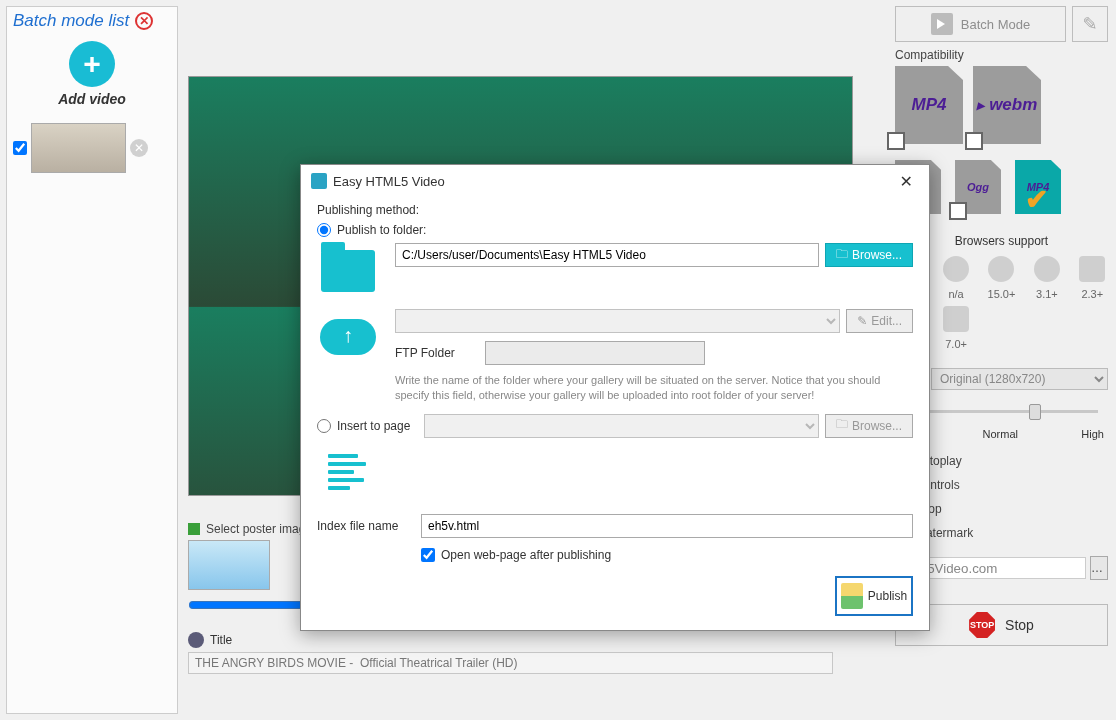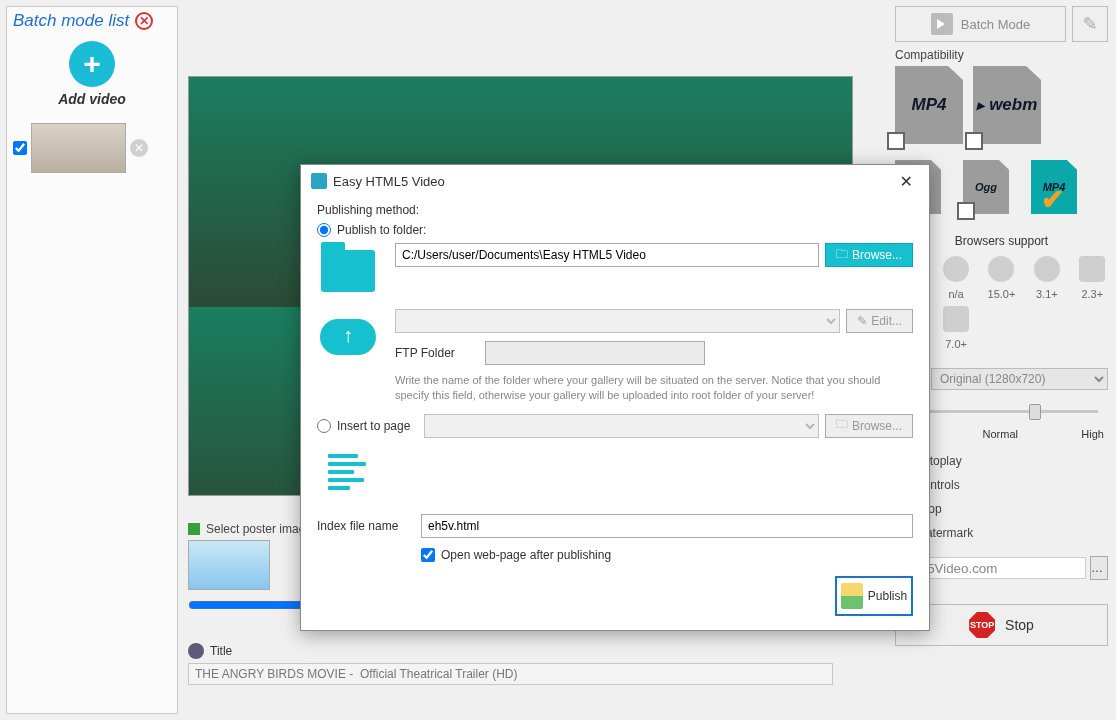--- a/index.html
+++ b/index.html
@@ -17,38 +17,38 @@
 .thumb-remove { width: 18px; height: 18px; border-radius: 50%; background: #d0d0d0; color: #fff; display: inline-flex; align-items: center; justify-content: center; font-size: 12px; }
 
 .center-panel { flex: 1; position: relative; padding: 6px 10px; }
 .video-preview { width: 665px; height: 420px; background: #3a3227; border: 1px solid #999; margin-top: 70px; position: relative; overflow: hidden; }
 .video-preview::before { content:""; position:absolute; left:0; right:0; top:0; bottom:0; background:
  linear-gradient(#1a7e5f, #2b4a36) 0 0 / 100% 55%, linear-gradient(#6b5843, #4e3d29) 0 56% / 100% 45%; }
 .poster-row { display: flex; align-items: center; gap: 6px; margin-top: 26px; }
 .poster-label { font-size: 12px; color: #444; }
 .poster-thumb { width: 82px; height: 50px; background: linear-gradient(#c9e8f7,#88c6ec); border:1px solid #aaa; }
 .slider-track { width: 300px; height: 18px; }
-.title-row { margin-top: 26px; }
+.title-row { margin-top: 15px; }
 .title-lbl-row { display: flex; align-items: center; gap: 6px; margin-bottom: 4px; }
 .title-icon { width:16px; height:16px; border-radius:50%; background:#5b5b78; display:inline-block; }
 .title-input { width: 645px; height: 22px; border:1px solid #c7c7c7; background:#f4f4f4; color:#777; font-size:12px; padding:0 6px; }
 
 .right-panel { width: 225px; padding: 6px 8px 6px 4px; display: flex; flex-direction: column; }
 .batch-btn { height: 36px; border:1px solid #bdbdbd; background:#efefef; display:flex; align-items:center; justify-content:center; gap:8px; color:#8e8e8e; font-size:13px; }
 .batch-icon { width:22px; height:22px; background:#bbb; border-radius:2px; position:relative; }
 .batch-icon::after { content:""; position:absolute; left:6px; top:50%; transform:translateY(-50%); border-left:8px solid #fff; border-top:5px solid transparent; border-bottom:5px solid transparent; }
 .brush-btn { width:36px; height:36px; border:1px solid #bdbdbd; background:#efefef; display:inline-flex; align-items:center; justify-content:center; }
 
 .section-label { font-size:12px; color:#444; margin: 6px 0 4px; }
 .fmt-grid { display:flex; gap:10px; flex-wrap: wrap; }
 .fmt-card { width:68px; height:78px; position:relative; }
-.doc-shape { width:68px; height:78px; background:#9c9c9c; position:relative; clip-path: polygon(0 0, 78% 0, 100% 18%, 100% 100%, 0 100%); display:flex; align-items:center; justify-content:center; color:#0f172a; font-weight:bold; font-style:italic; font-size:17px; }
+.doc-shape { width:68px; height:78px; background:#9c9c9c; position:relative; clip-path: polygon(0 0, 78% 0, 100% 18%, 100% 100%, 0 100%); display:flex; align-items:center; justify-content:center; color:#4c1d95; font-weight:bold; font-style:italic; font-size:17px; }
 .doc-shape.teal { background:#0aa8a8; }
 .doc-check { position:absolute; left:-8px; bottom:-6px; width:18px; height:18px; border:2px solid #666; background:#fff; }
-.fmt-row2 { display:flex; gap:22px; margin-top:16px; }
+.fmt-row2 { display:flex; gap:14px; margin-top:16px; }
 .fmt-small .doc-shape { width:46px; height:54px; font-size:11px; }
 .fmt-small { position:relative; }
 .orange-tick { position:absolute; left:10px; bottom:-2px; color:#f0a426; font-size:28px; font-weight:bold; }
 
 .browsers-label { text-align:center; margin-top:20px; font-size:12px; color:#333; }
 .browser-grid { display:grid; grid-template-columns: repeat(5, 1fr); gap: 6px 14px; margin-top:8px; text-align:center; }
 .br-icon { width:26px; height:26px; border-radius:50%; background:#cfcfcf; display:inline-block; }
 .br-icon.sq { border-radius:4px; }
 .br-lbl { font-size:11px; color:#666; margin-top:3px; }
 

